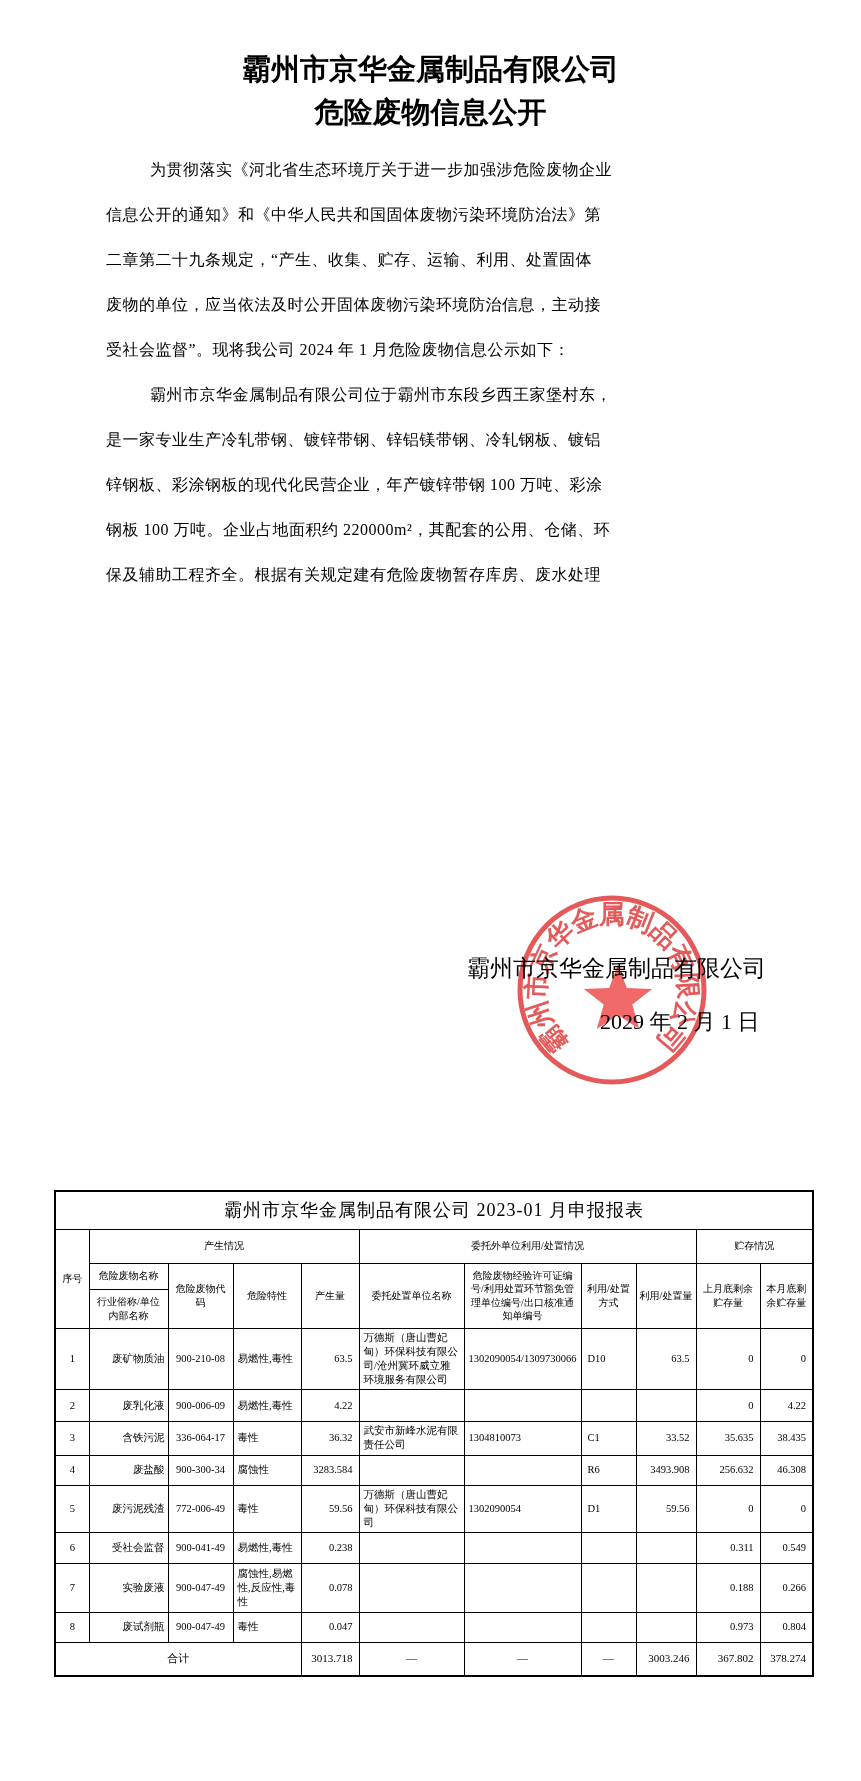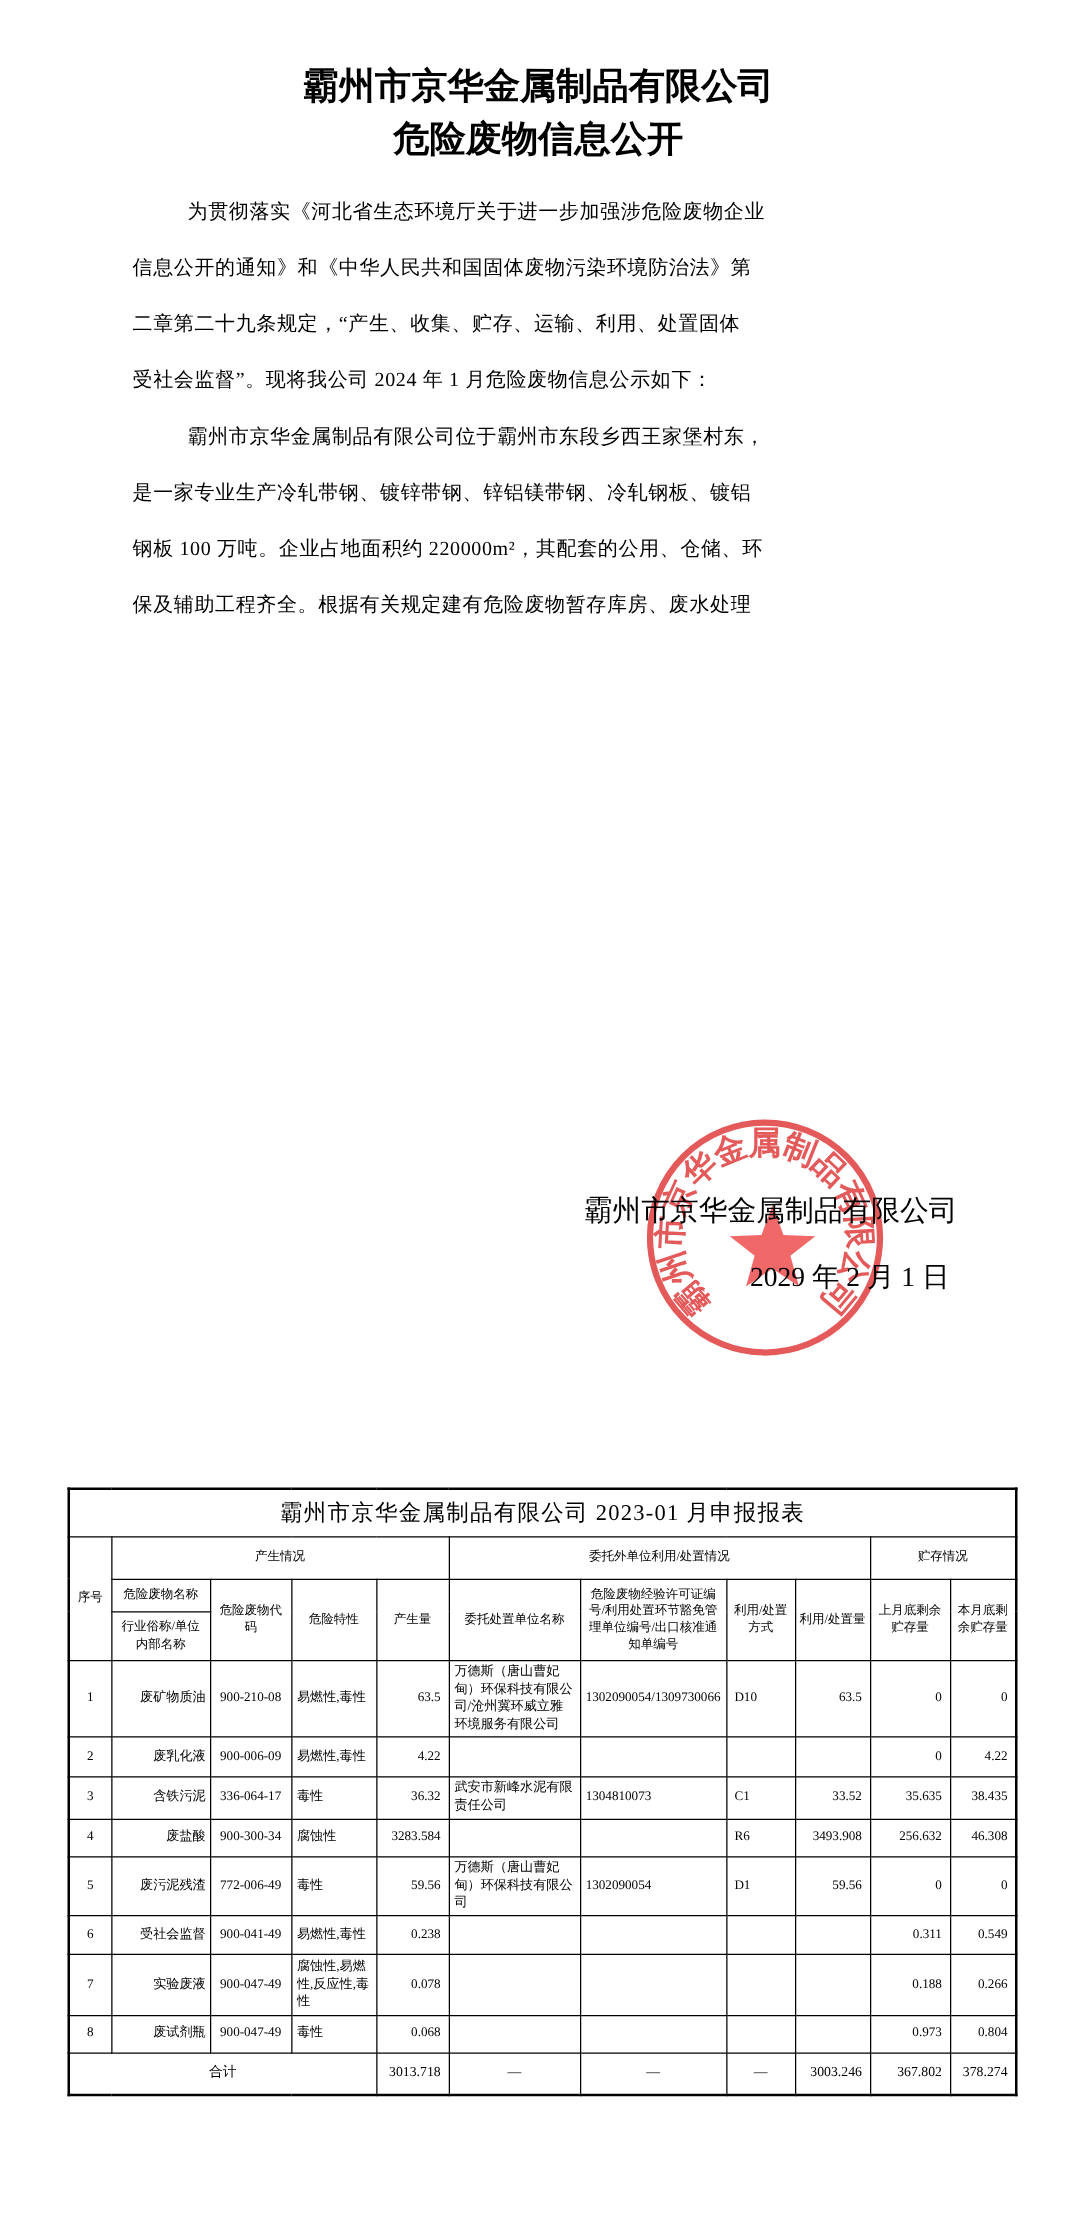--- a/index.html
+++ b/index.html
@@ -45,23 +45,25 @@
 
   <div class="doc-title">
     <div>霸州市京华金属制品有限公司</div>
     <div>危险废物信息公开</div>
   </div>
 
   <div class="body-text">
     <div class="line indent">为贯彻落实《河北省生态环境厅关于进一步加强涉危险废物企业</div>
     <div class="line">信息公开的通知》和《中华人民共和国固体废物污染环境防治法》第</div>
     <div class="line">二章第二十九条规定，“产生、收集、贮存、运输、利用、处置固体</div>
+    <div class="line">废物的单位，应当依法及时公开固体废物污染环境防治信息，主动接</div>
     <div class="line">受社会监督”。现将我公司 2024 年 1 月危险废物信息公示如下：</div>
     <div class="line indent">霸州市京华金属制品有限公司位于霸州市东段乡西王家堡村东，</div>
     <div class="line">是一家专业生产冷轧带钢、镀锌带钢、锌铝镁带钢、冷轧钢板、镀铝</div>
+    <div class="line">锌钢板、彩涂钢板的现代化民营企业，年产镀锌带钢 100 万吨、彩涂</div>
     <div class="line">钢板 100 万吨。企业占地面积约 220000m²，其配套的公用、仓储、环</div>
     <div class="line">保及辅助工程齐全。根据有关规定建有危险废物暂存库房、废水处理</div>
   </div>
 
   <div class="sig-company">霸州市京华金属制品有限公司</div>
   <div class="sig-date">2029 年 2 月 1 日</div>
 
   <svg class="stamp" viewBox="0 0 200 200" width="200" height="200" xmlns="http://www.w3.org/2000/svg">
     <circle cx="100" cy="100" r="92" fill="none" stroke="#e03c3c" stroke-width="5"></circle>
     <path id="stampArc" d="M 100,167 A 67,67 0 1 1 100,33 A 67,67 0 1 1 100,167" fill="none"></path>
@@ -200,21 +202,21 @@
       <td class="mth"></td>
       <td class="num"></td>
       <td class="num">0.188</td>
       <td class="num">0.266</td>
     </tr>
     <tr style="height:30px">
       <td class="ctr">8</td>
       <td class="name">废试剂瓶</td>
       <td class="ctr">900-047-49</td>
       <td class="haz">毒性</td>
-      <td class="num">0.068</td>
+      <td class="num">0.047</td>
       <td class="co"></td>
       <td class="lic"></td>
       <td class="mth"></td>
       <td class="num"></td>
       <td class="num">0.973</td>
       <td class="num">0.804</td>
     </tr>
 
     <tr class="t-total" style="height:33px">
       <td colspan="4" class="ctr">合计</td>

